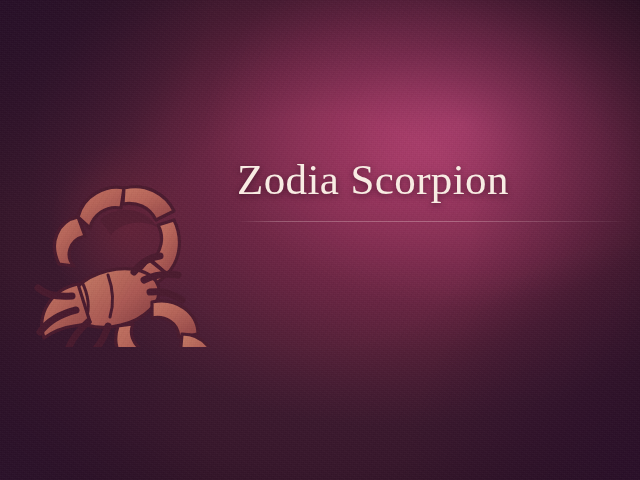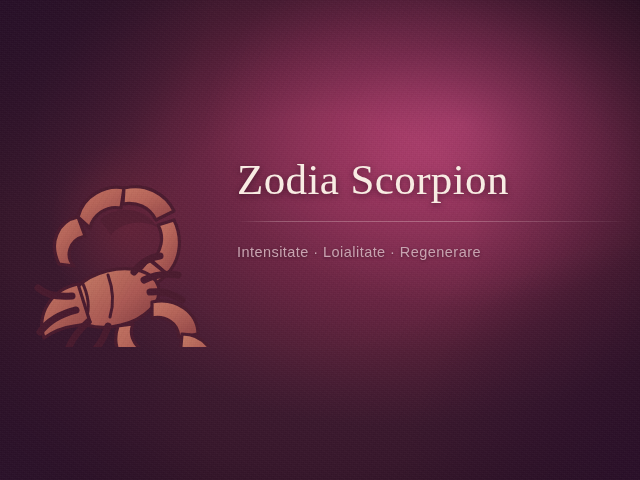--- a/index.html
+++ b/index.html
@@ -213,16 +213,15 @@
 
   <div class="bg-grain"></div>
   <div class="bg-grain2"></div>
 
   <div class="text-block">
     <h1 class="title">Zodia Scorpion</h1>
 
     <div class="divider"></div>
 
 
-    <p class="tagline">Intensitate · Loialitate · Regenerare</p>
   </div>
 
 </div>
 
 </body></html>

